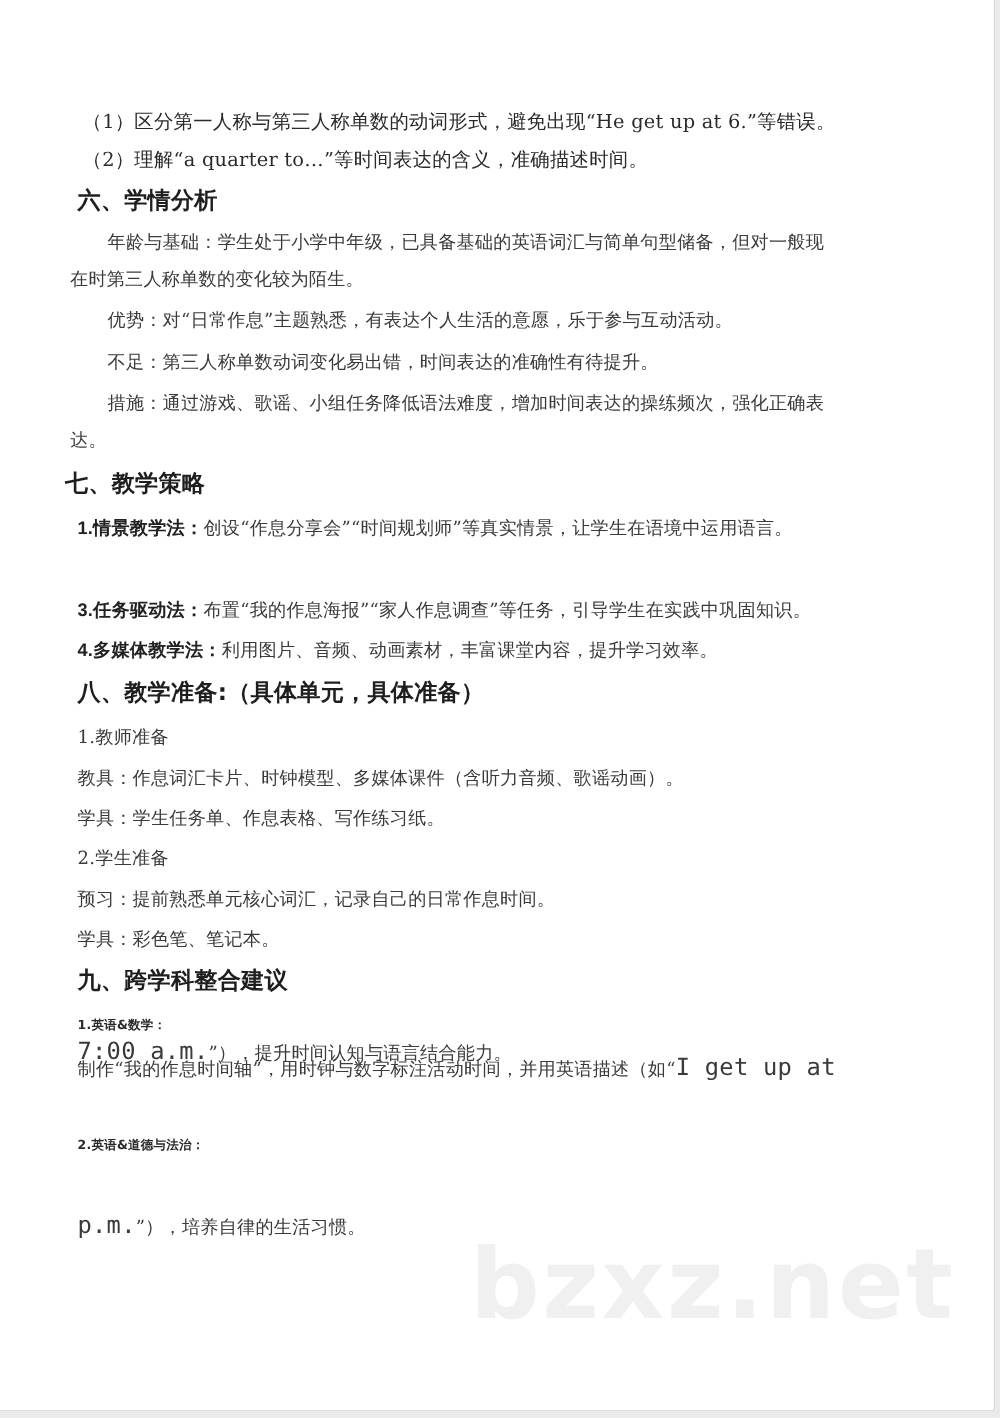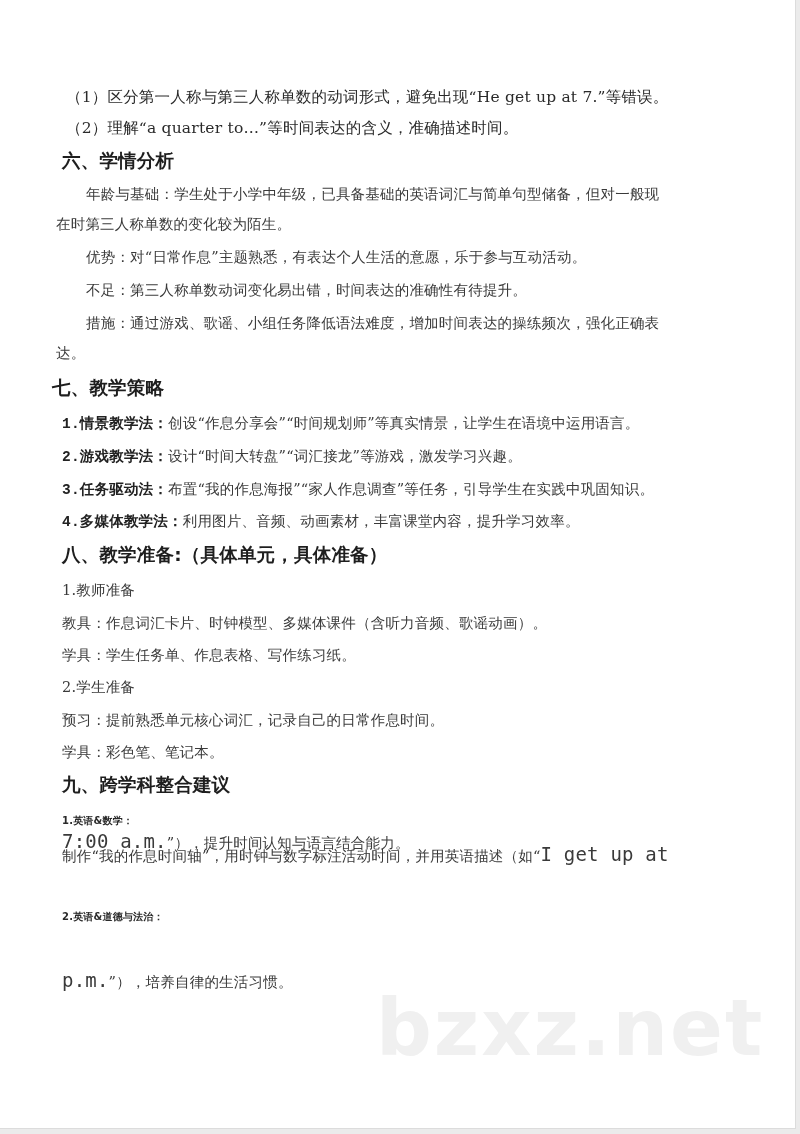--- a/index.html
+++ b/index.html
@@ -33,21 +33,21 @@
     letter-spacing: 0.2px;
   }
   .h {
     font-family: "DejaVu Sans", "Liberation Sans", sans-serif;
     font-weight: bold;
     font-size: 18.5px;
     line-height: 24px;
     color: #1e1e1e;
   }
   .strat-label {
-    font-family: Liberation Mono, monospace;
+    font-family: Liberation Sans, sans-serif;
     font-weight: bold;
     color: #222;
     margin-top: 28px;
   }
   .sub-h {
     font-family: "DejaVu Sans", "Liberation Sans", sans-serif;
     font-weight: bold;
     font-size: 10px;
   }
   .plain {
@@ -72,38 +72,35 @@
     line-height: 80px;
     color: #f0f0f0;
     letter-spacing: 2px;
   }
 </style>
 </head>
 <body>
 
 <div class="page">
 
-  <div class="line" style="left:66px; top:87px;">（1）区分第一人称与第三人称单数的动词形式，避免出现“He get up at 7.”等错误。</div>
+  <div class="line" style="left:66px; top:87px;">（1）区分第一人称与第三人称单数的动词形式，避免出现“He get up at 6.”等错误。</div>
   <div class="line" style="left:66px; top:118px;">（2）理解“a quarter to…”等时间表达的含义，准确描述时间。</div>
 
   <div class="line h" style="left:62px; top:149px;">六、学情分析</div>
   <div class="line plain" style="left:86px; top:184px;">年龄与基础：学生处于小学中年级，已具备基础的英语词汇与简单句型储备，但对一般现</div>
   <div class="line plain" style="left:56px; top:214px;">在时第三人称单数的变化较为陌生。</div>
   <div class="line plain" style="left:86px; top:247px;">优势：对“日常作息”主题熟悉，有表达个人生活的意愿，乐于参与互动活动。</div>
   <div class="line plain" style="left:86px; top:280px;">不足：第三人称单数动词变化易出错，时间表达的准确性有待提升。</div>
   <div class="line plain" style="left:86px; top:313px;">措施：通过游戏、歌谣、小组任务降低语法难度，增加时间表达的操练频次，强化正确表</div>
   <div class="line plain" style="left:56px; top:343px;">达。</div>
 
   <div class="line h" style="left:52px; top:376px;">七、教学策略</div>
 
   <div class="line plain" style="left:62px; top:413px;">
     <span class="strat-label">1.情景教学法：</span><span>创设“作息分享会”“时间规划师”等真实情景，让学生在语境中运用语言。</span>
-  </div>
-  <div class="line plain" style="left:62px; top:446px;">
-    <span class="strat-label">2.游戏教学法：</span><span>设计“时间大转盘”“词汇接龙”等游戏，激发学习兴趣。</span>
   </div>
   <div class="line plain" style="left:62px; top:479px;">
     <span class="strat-label">3.任务驱动法：</span><span>布置“我的作息海报”“家人作息调查”等任务，引导学生在实践中巩固知识。</span>
   </div>
   <div class="line plain" style="left:62px; top:511px;">
     <span class="strat-label">4.多媒体教学法：</span><span>利用图片、音频、动画素材，丰富课堂内容，提升学习效率。</span>
   </div>
 
   <div class="line h" style="left:62px; top:543px;">八、教学准备:（具体单元，具体准备）</div>
   <div class="line plain" style="left:62px; top:580px;">1.教师准备</div>

